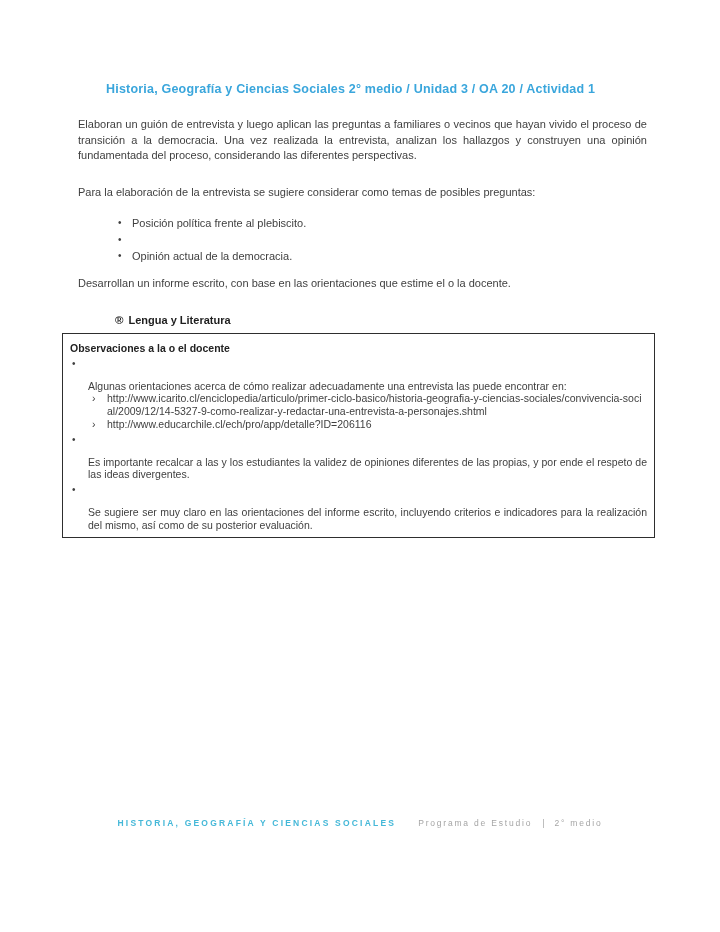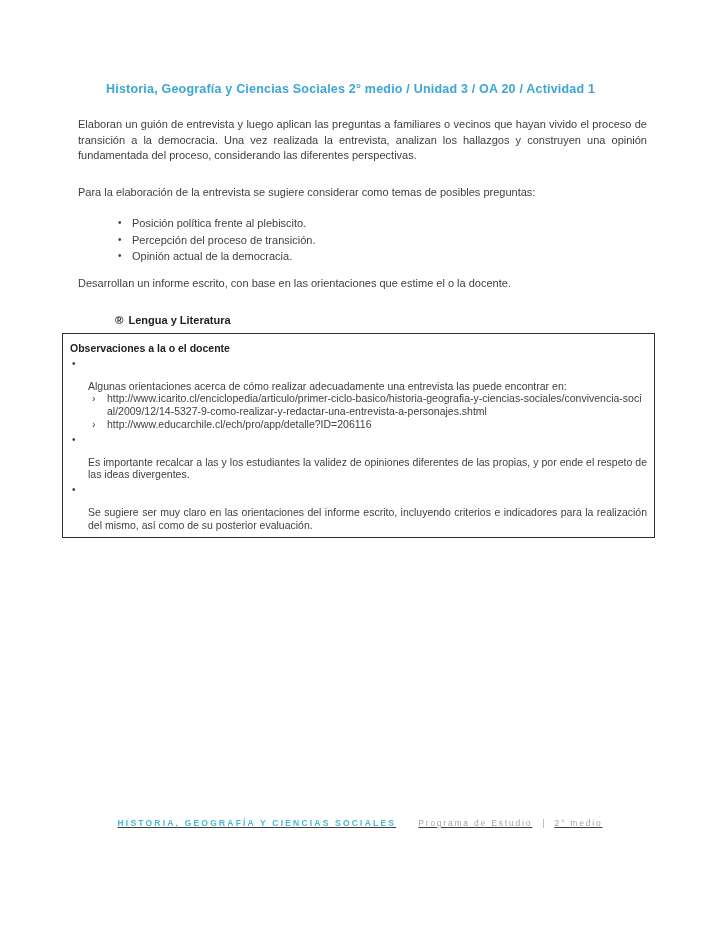--- a/index.html
+++ b/index.html
@@ -58,21 +58,20 @@
   .chev{width:15px;flex:0 0 15px;padding-left:4px;color:#3f3f3f;}
   .url{
     word-break:break-all;
     color:#3f3f3f;text-decoration:none;
     flex:1;
   }
   .footer{
     top:818px;left:0;width:720px;
     display:flex;justify-content:center;align-items:flex-end;
     font-size:8.5px;
-    text-decoration:underline;
   }
   .footer .subject{
     color:#45b8d8;font-weight:bold;
     letter-spacing:2.2px;
   }
   .footer .sep-gap{width:22px;}
   .footer .program, .footer .grade{
     color:#a5a5a5;letter-spacing:1.8px;
   }
   .footer .pipe{color:#a5a5a5;margin:0 10px;}
@@ -86,21 +85,20 @@
 
 <div class="abs para p-suggest">Para la elaboración de la entrevista se sugiere considerar como temas de posibles preguntas:</div>
 
 <ul class="abs topic-list">
   <li>
     <span class="bullet-dot">•</span>
     <span>Posición política frente al plebiscito.</span>
   </li>
   <li>
     <span class="bullet-dot">•</span>
-    <span>Percepción del proceso de transición.</span>
   </li>
   <li>
     <span class="bullet-dot">•</span>
     <span>Opinión actual de la democracia.</span>
   </li>
 </ul>
 
 <div class="abs para p-report">Desarrollan un informe escrito, con base en las orientaciones que estime el o la docente.</div>
 
 <div class="abs relation">

